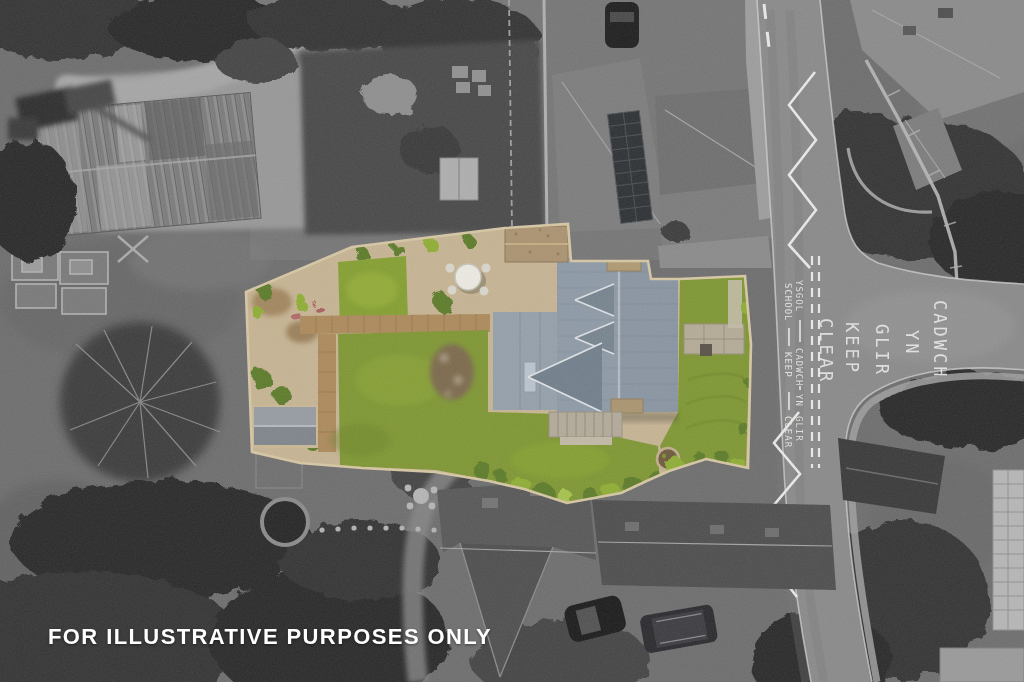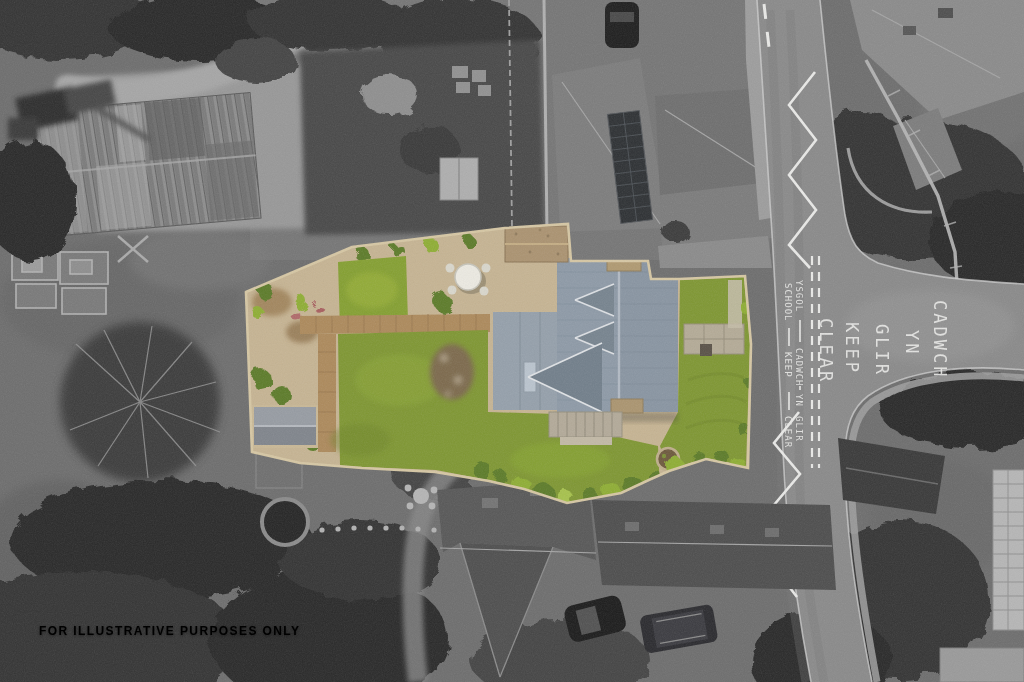--- a/index.html
+++ b/index.html
@@ -1,19 +1,19 @@
 <!DOCTYPE html>
 <html><head>
 <meta charset="utf-8">
 <style>
   html,body{margin:0;padding:0;background:#222;}
   #stage{position:relative;width:1024px;height:682px;overflow:hidden;background:#717171;
          font-family:"Liberation Sans",sans-serif;}
   #stage svg{position:absolute;left:0;top:0;display:block;}
-  #caption{position:absolute;left:39px;top:624px;color:#000000;font-size:12px;font-weight:700;
+  #caption{position:absolute;left:48px;top:624px;color:#ffffff;font-size:22px;font-weight:700;
            letter-spacing:1.4px;font-family:"Liberation Sans",sans-serif;
            text-shadow:0 1px 3px rgba(0,0,0,.45);user-select:none;}
   
   .field{fill:#6e6e6e}.field2{fill:#767676}
   .tree{fill:#343434}.tree2{fill:#2a2a2a}.tree3{fill:#454545}
   .roadfill{fill:#8a8a8a}
   .kerb{stroke:#d2d2d2;stroke-width:1.6;fill:none;opacity:.75}
   .paint{stroke:#e9e9e7;fill:none}
   .paintxt{fill:#e9e9e7;opacity:.92;font-family:"DejaVu Sans Mono",monospace;}
   .greyroof{fill:#6f6f6f}.greyroof2{fill:#7d7d7d}

